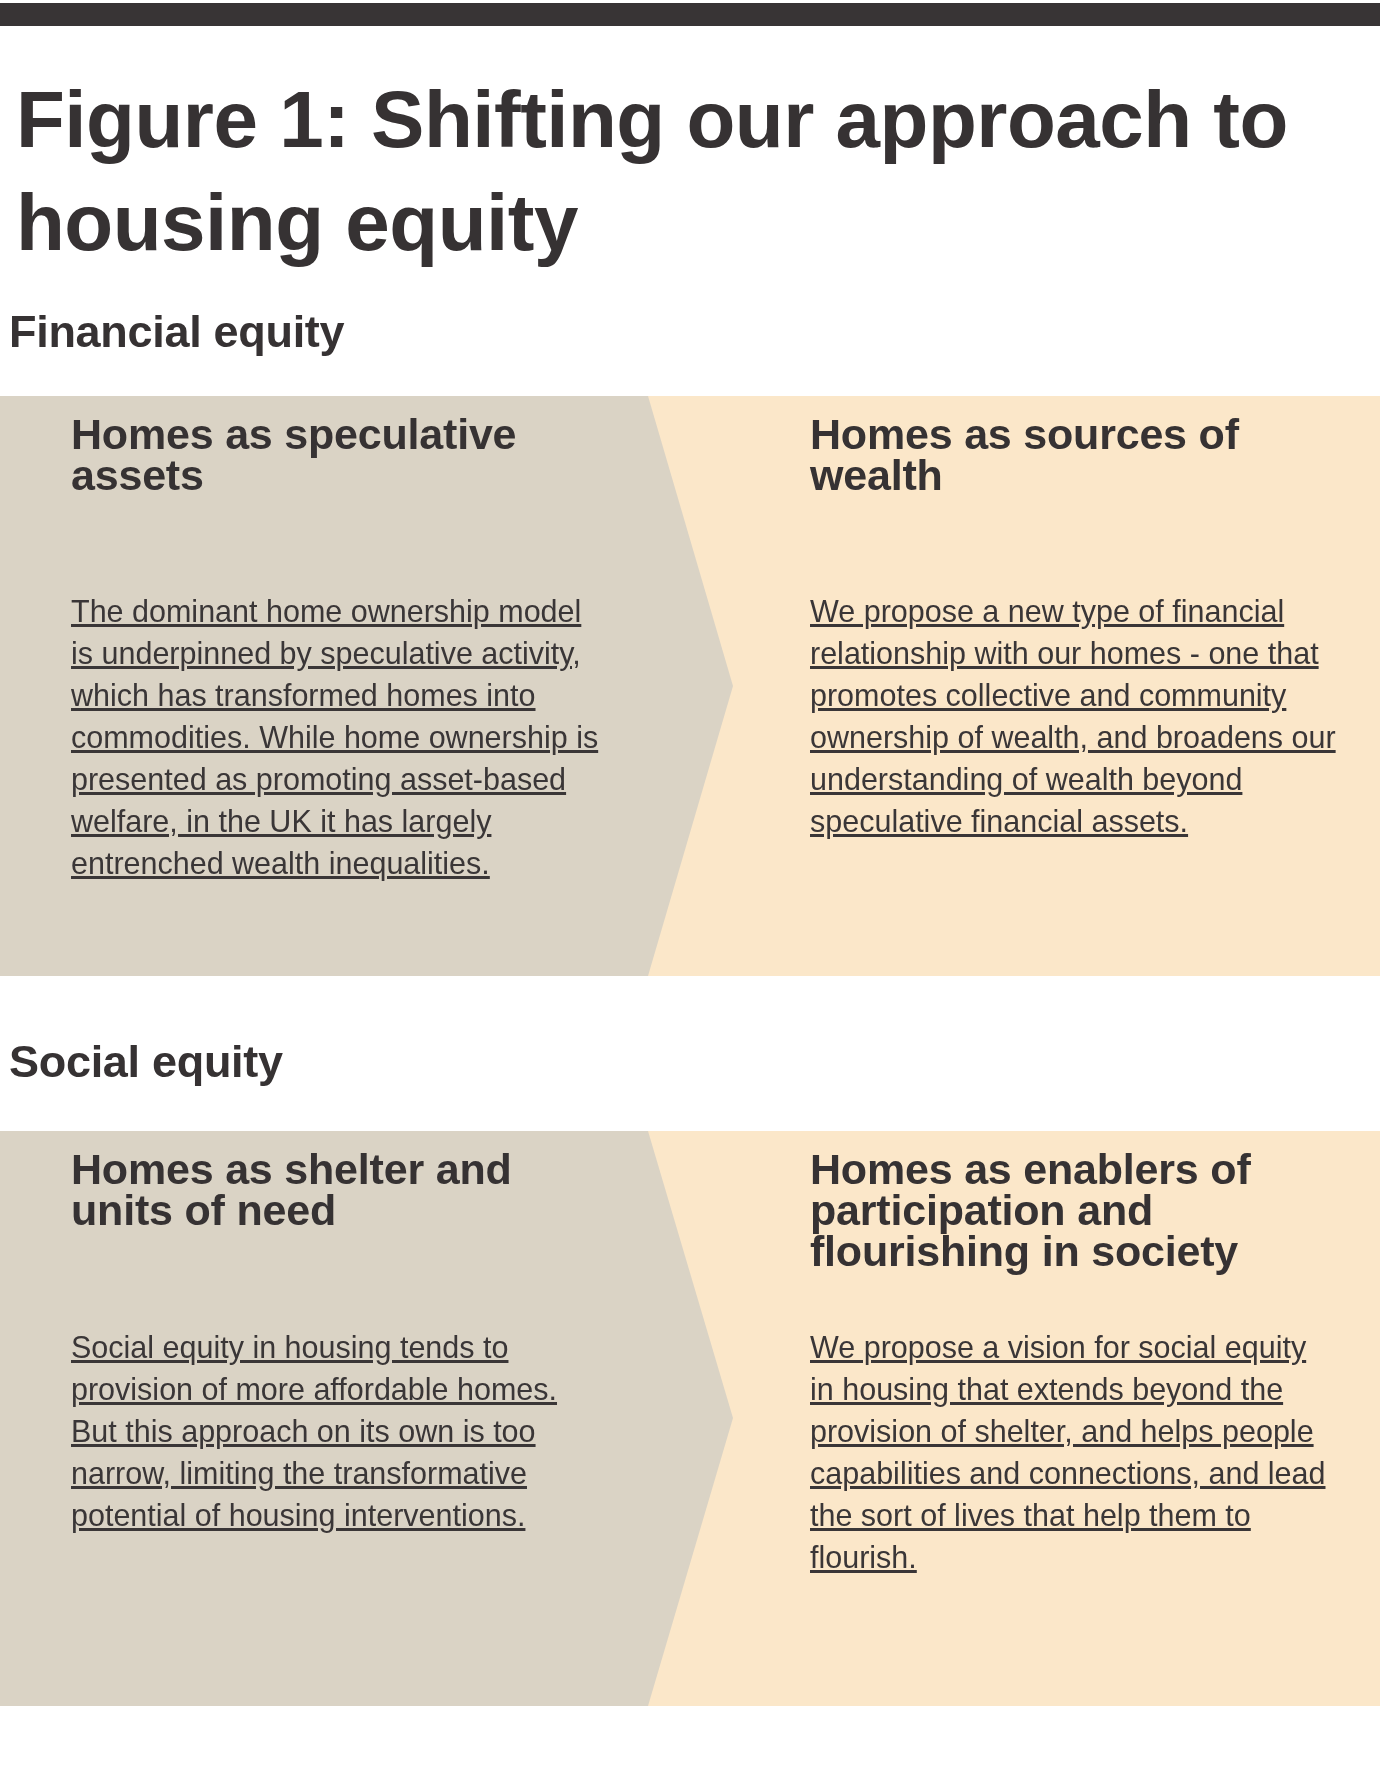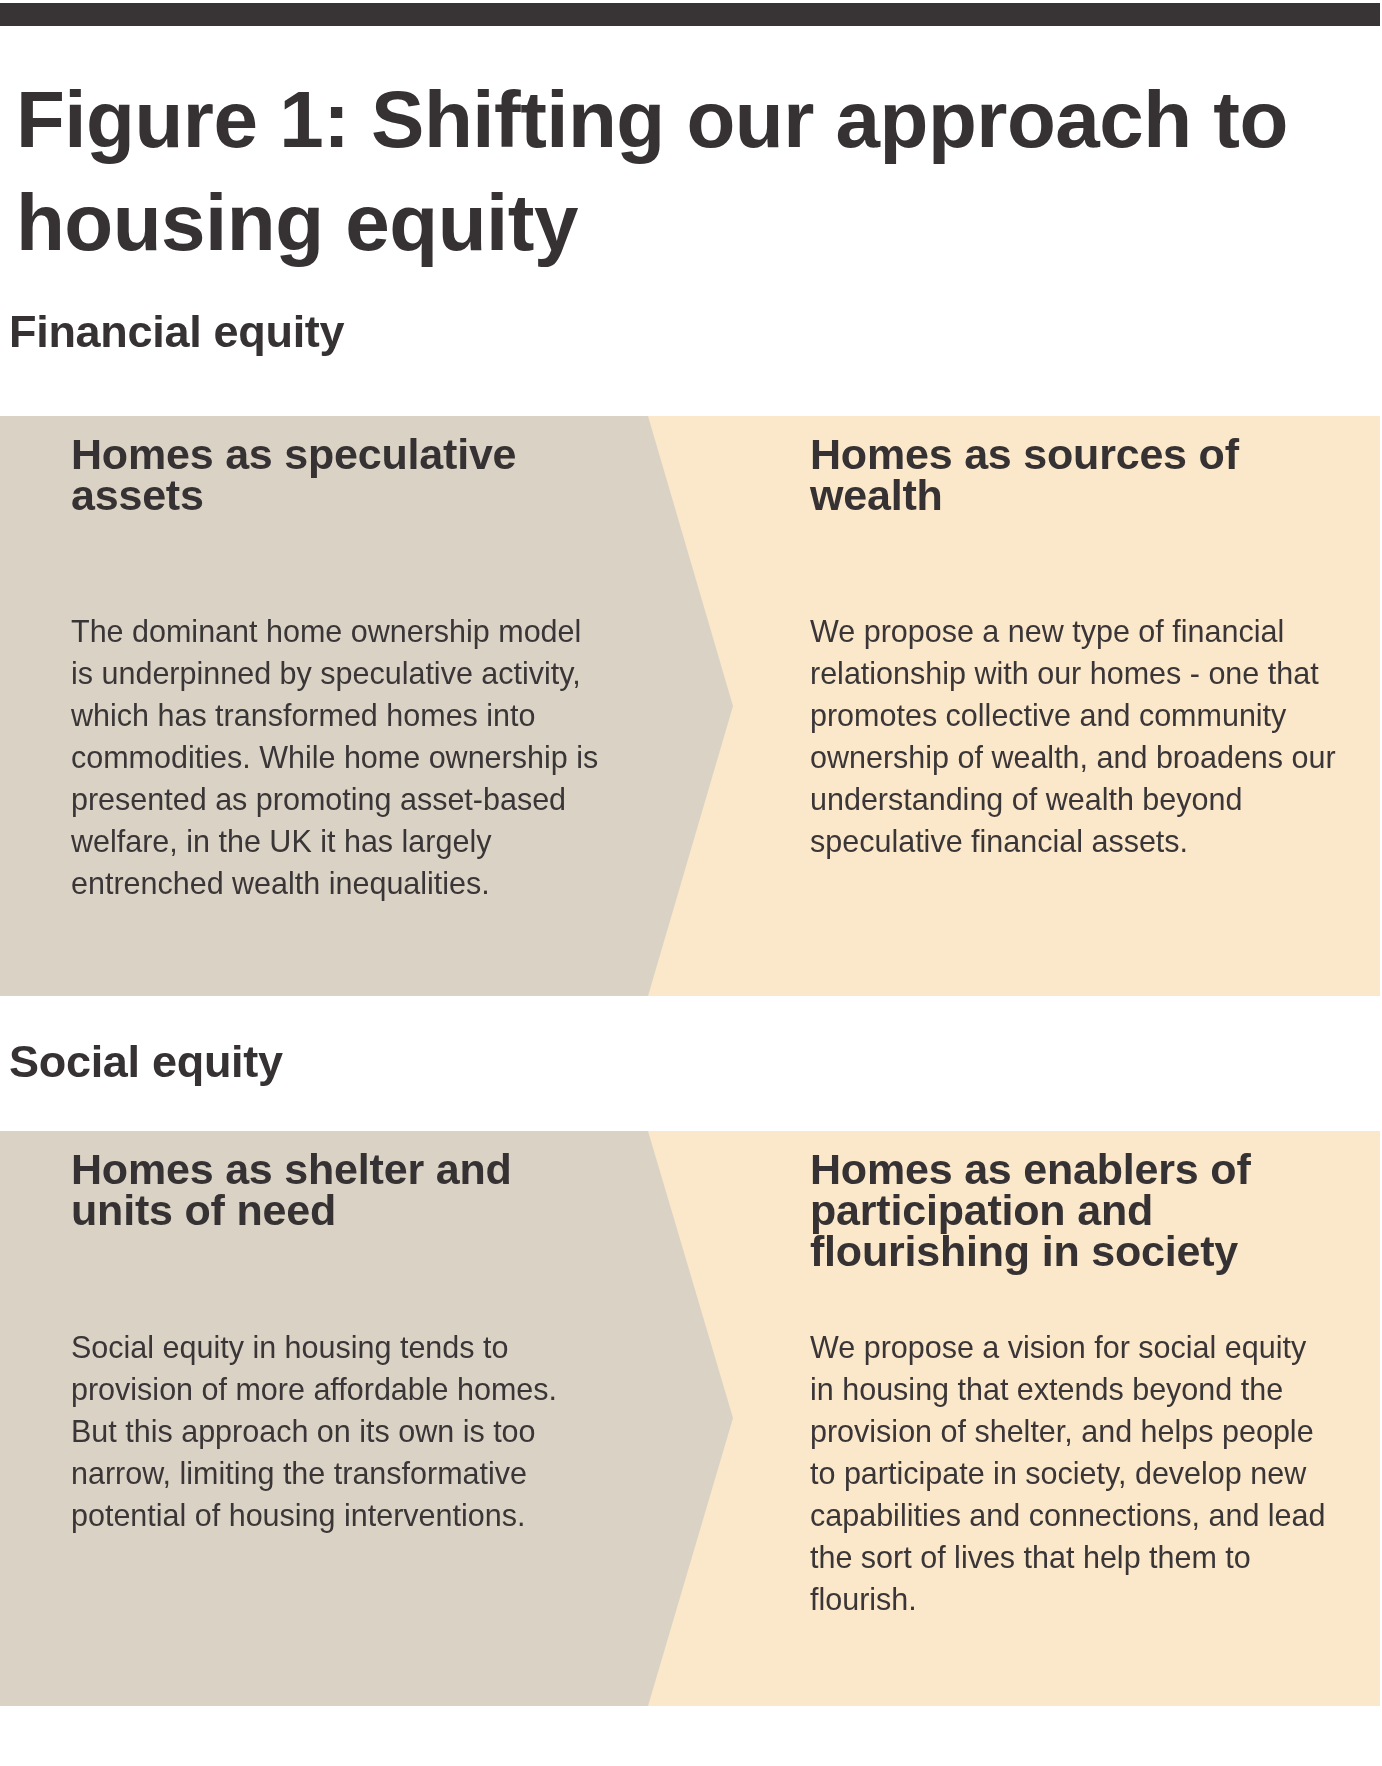--- a/index.html
+++ b/index.html
@@ -35,35 +35,36 @@
     .heading {
       position: absolute; left: 0; top: 18px; margin: 0;
       font-size: 43px; font-weight: bold; line-height: 41px;
       letter-spacing: -0.2px;
     }
     .heading span, .body span { display: block; white-space: nowrap; }
     .body {
       position: absolute; left: 0; margin: 0;
       font-size: 30.5px; font-weight: normal; line-height: 42px;
       color: #3a3637;
+      text-decoration: underline;
     }
   </style>
 </head>
 <body>
 
 <div class="top-bar"></div>
 
 <h1 class="title">
   <span>Figure 1: Shifting our approach to</span>
   <span>housing equity</span>
 </h1>
 
 <h2 class="section-label" style="top:299px">Financial equity</h2>
 
-<div class="panel" style="top:416px;height:580px">
+<div class="panel" style="top:396px;height:580px">
   <svg class="bg" width="1380" height="580" viewBox="0 0 1380 580">
     <rect x="0" y="0" width="1380" height="580" fill="#fbe7c9"></rect>
     <polygon points="0,0 648,0 733,290 648,580 0,580" fill="#dad3c5"></polygon>
   </svg>
   <div class="col col-left">
     <h3 class="heading">
       <span>Homes as speculative</span>
       <span>assets</span>
     </h3>
     <p class="body" style="top:194px">
@@ -115,19 +116,18 @@
   <div class="col col-right">
     <h3 class="heading">
       <span>Homes as enablers of</span>
       <span>participation and</span>
       <span>flourishing in society</span>
     </h3>
     <p class="body" style="top:195px">
       <span>We propose a vision for social equity</span>
       <span>in housing that extends beyond the</span>
       <span>provision of shelter, and helps people</span>
-      <span>to participate in society, develop new</span>
       <span>capabilities and connections,  and lead</span>
       <span>the sort of lives that help them to</span>
       <span>flourish.</span>
     </p>
   </div>
 </div>
 
 </body></html>

